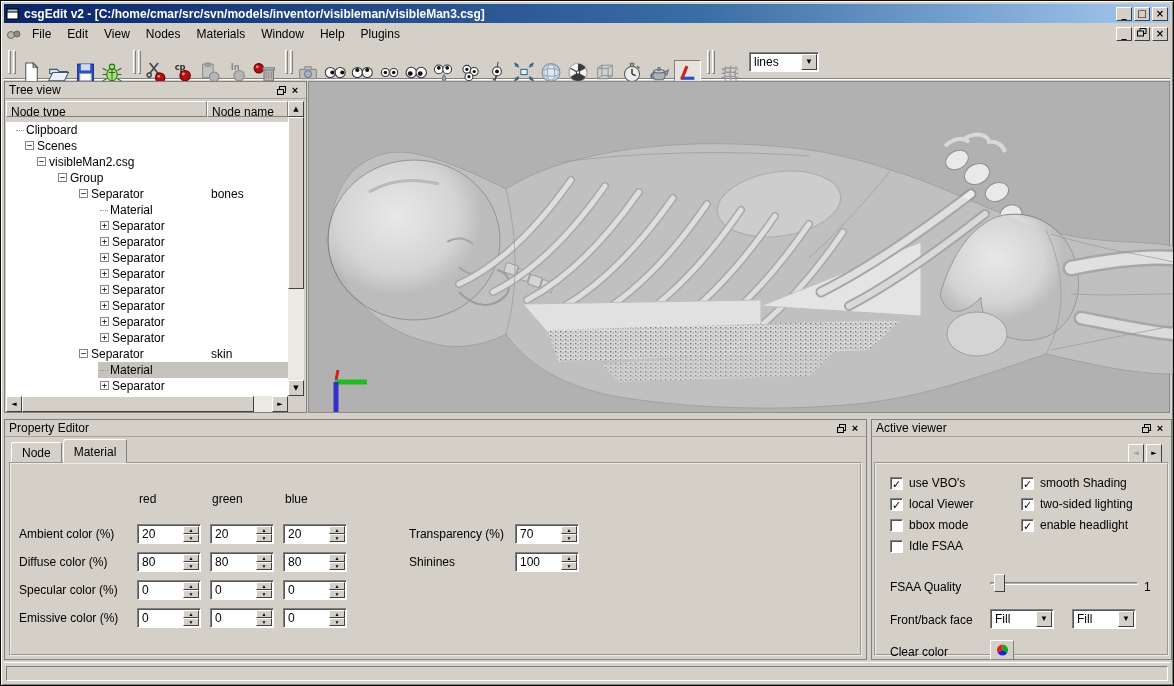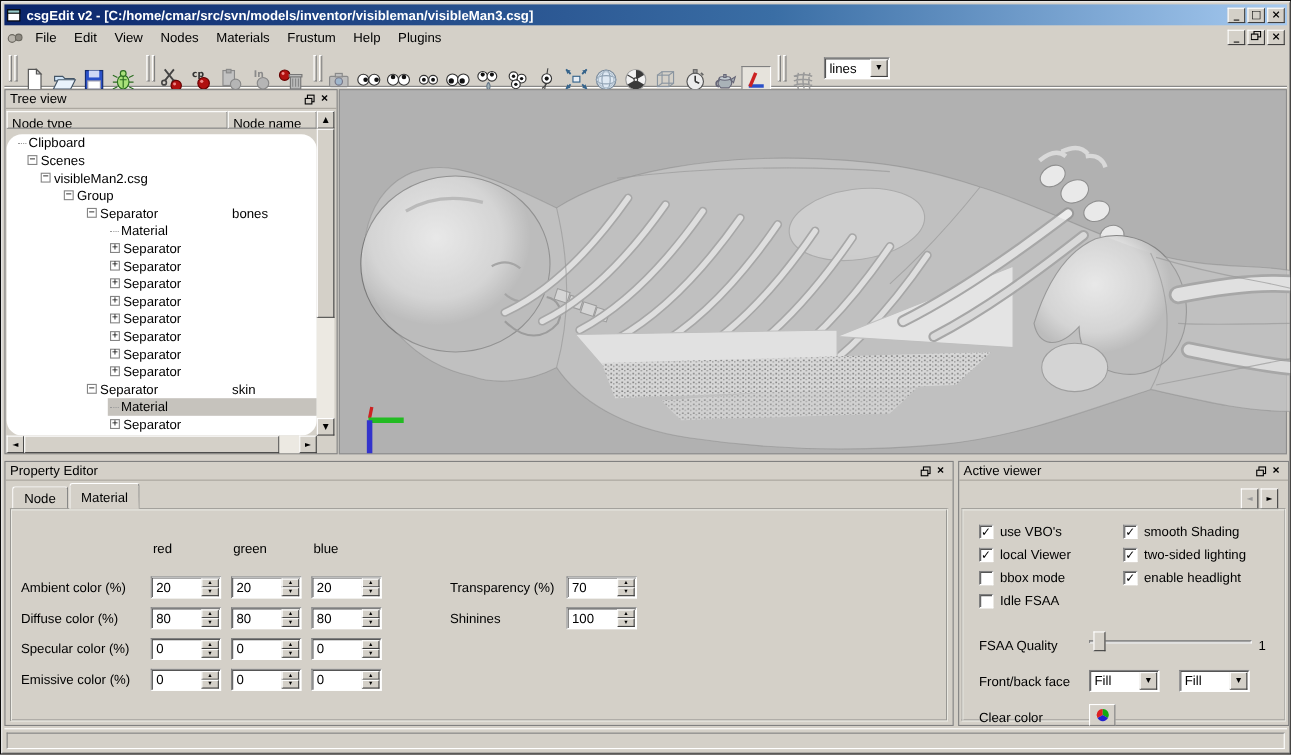--- a/index.html
+++ b/index.html
@@ -19,21 +19,21 @@
   .menubar{position:absolute;left:3px;top:22px;right:3px;height:22px;display:flex;align-items:center;}
   .menu-item{padding:3px 8px;}
   
   .toolbar{position:absolute;left:3px;top:44px;right:3px;height:34px;display:flex;align-items:center;
     border-bottom:1px solid #808080;box-shadow:0 1px 0 #fff;}
   .tgroup{display:flex;align-items:center;height:30px;padding:0 2px;}
   .thandle{width:3px;height:24px;border:1px solid;border-color:#fff #808080 #808080 #fff;margin:0 2px 0 2px;}
   .thandle2{width:3px;height:24px;border:1px solid;border-color:#fff #808080 #808080 #fff;margin-right:3px;}
   .tbtn{width:27px;height:26px;display:flex;align-items:center;margin-top:22px;}
   .tbtn.pressed{border:1px solid;border-color:#808080 #fff #fff #808080;background:#e6e3dc;}
-  .combo{display:flex;width:60px;height:20px;background:#fff;border:1px solid #808080;
+  .combo{display:flex;width:70px;height:20px;background:#fff;border:1px solid #808080;
     border-right-color:#fff;border-bottom-color:#fff;box-shadow:inset 1px 1px 0 #555;align-items:center;}
   .combo .cval{flex:1;padding-left:4px;font-size:12px;}
   .combo .cbtn{width:16px;height:16px;background:#d4d0c8;border:1px solid;border-color:#fff #404040 #404040 #fff;
     font-size:8px;text-align:center;line-height:14px;margin:1px;}
   
   .dock{position:absolute;border:1px solid #808080;background:#d4d0c8;}
   .dockhdr{height:17px;border-bottom:1px solid #a8a49c;display:flex;align-items:center;padding:0 4px;font-size:12px;}
   .dockhdr .sp{flex:1;}
   .dbtn{width:14px;height:13px;display:flex;align-items:center;justify-content:center;font-size:11px;font-weight:bold;}
   
@@ -102,21 +102,21 @@
     <svg width="16" height="14" style="margin:0 2px">
         <circle cx="5" cy="8" r="3.5" fill="#b8b4ac" stroke="#6a675f"></circle>
         <circle cx="11" cy="7" r="3" fill="#8c8880" stroke="#6a675f"></circle>
       </svg>
     <span id="menu-items" style="display:flex;">
         <span class="menu-item">File</span>
         <span class="menu-item">Edit</span>
         <span class="menu-item">View</span>
         <span class="menu-item">Nodes</span>
         <span class="menu-item">Materials</span>
-        <span class="menu-item">Frustum</span>
+        <span class="menu-item">Window</span>
         <span class="menu-item">Help</span>
         <span class="menu-item">Plugins</span>
       </span>
     <span style="flex:1"></span>
     <span class="winbtns" style="margin-right:2px;">
       <span class="wbtn">_</span>
       <span class="wbtn">
         <svg width="10" height="9">
             <rect x="3" y="0.5" width="6" height="5" fill="none" stroke="#000"></rect>
             <rect x="0.5" y="3" width="6" height="5" fill="#d4d0c8" stroke="#000"></rect>
@@ -349,21 +349,21 @@
             <rect x="3.5" y="1.5" width="6" height="6" fill="none" stroke="#000"></rect>
             <rect x="1.5" y="4.5" width="6" height="5" fill="#d4d0c8" stroke="#000"></rect>
           </svg>
         </span>
       <span class="dbtn">×</span>
     </div>
     <div class="treehead" style="left:1px;top:19px;">
       <div class="hcell" style="width:201px;">Node type</div>
       <div class="hcell" style="width:81px;">Node name</div>
     </div>
-    <div class="treebody" id="tree-body" style="left:1px;top:40px;width:282px;height:274px;border-radius:14px;">
+    <div class="treebody" id="tree-body" style="left:1px;top:40px;width:282px;height:274px;">
         <div class="trow" style="padding-left:10px;"><span class="lbl"><span class="conn"></span><span>Clipboard</span></span></div>
         <div class="trow" style="padding-left:19px;"><span class="lbl"><span class="expbox">−</span><span>Scenes</span></span></div>
         <div class="trow" style="padding-left:31px;"><span class="lbl"><span class="expbox">−</span><span>visibleMan2.csg</span></span></div>
         <div class="trow" style="padding-left:52px;"><span class="lbl"><span class="expbox">−</span><span>Group</span></span></div>
         <div class="trow" style="padding-left:73px;"><span class="lbl"><span class="expbox">−</span><span>Separator</span></span><span class="nname">bones</span></div>
         <div class="trow" style="padding-left:94px;"><span class="lbl"><span class="conn"></span><span>Material</span></span></div>
         <div class="trow" style="padding-left:94px;"><span class="lbl"><span class="expbox">+</span><span>Separator</span></span></div>
         <div class="trow" style="padding-left:94px;"><span class="lbl"><span class="expbox">+</span><span>Separator</span></span></div>
         <div class="trow" style="padding-left:94px;"><span class="lbl"><span class="expbox">+</span><span>Separator</span></span></div>
         <div class="trow" style="padding-left:94px;"><span class="lbl"><span class="expbox">+</span><span>Separator</span></span></div>

